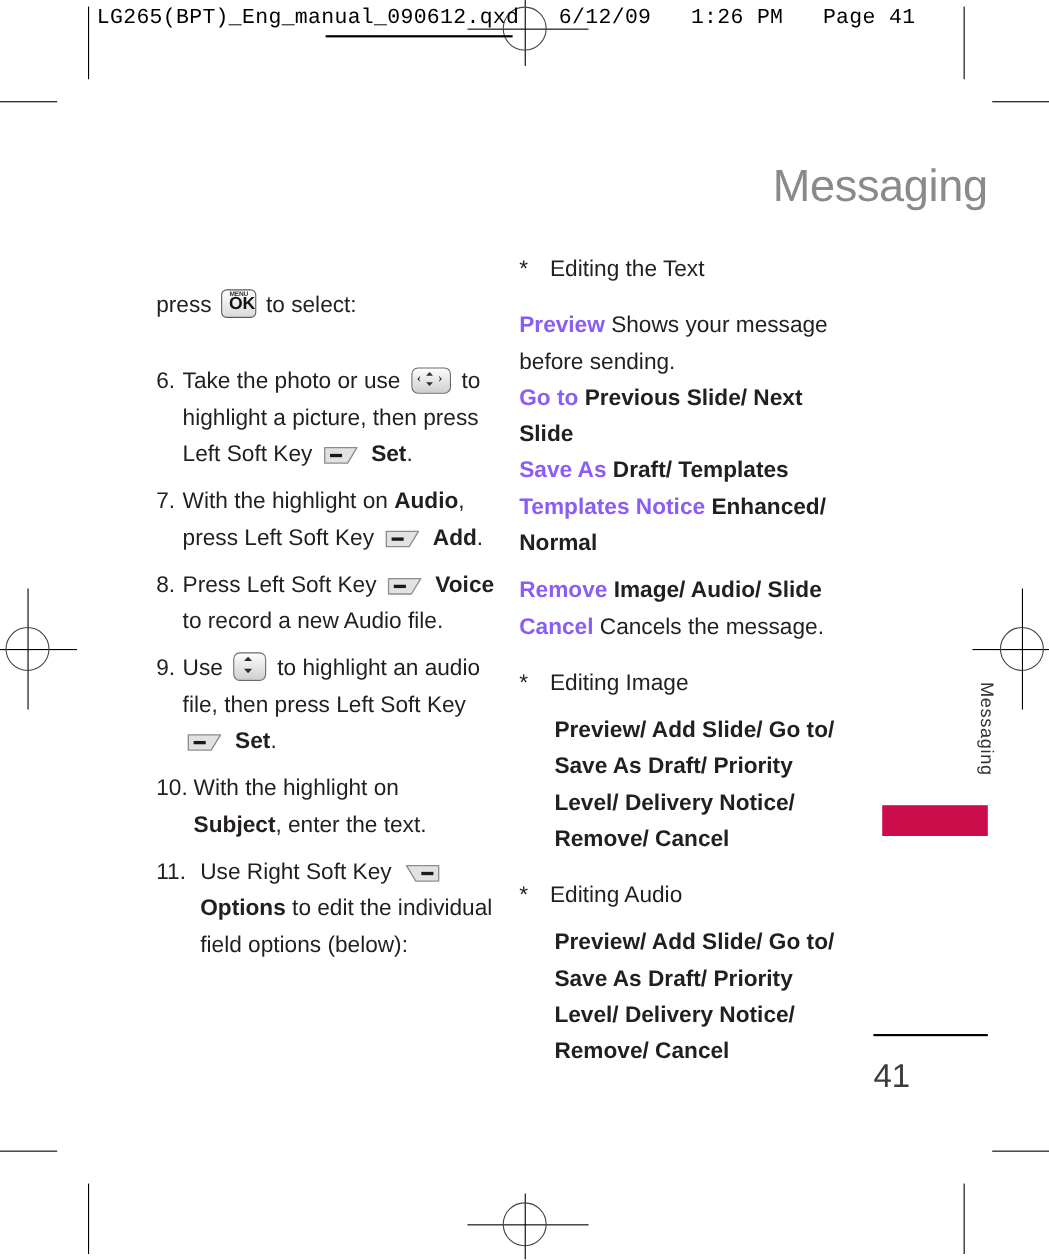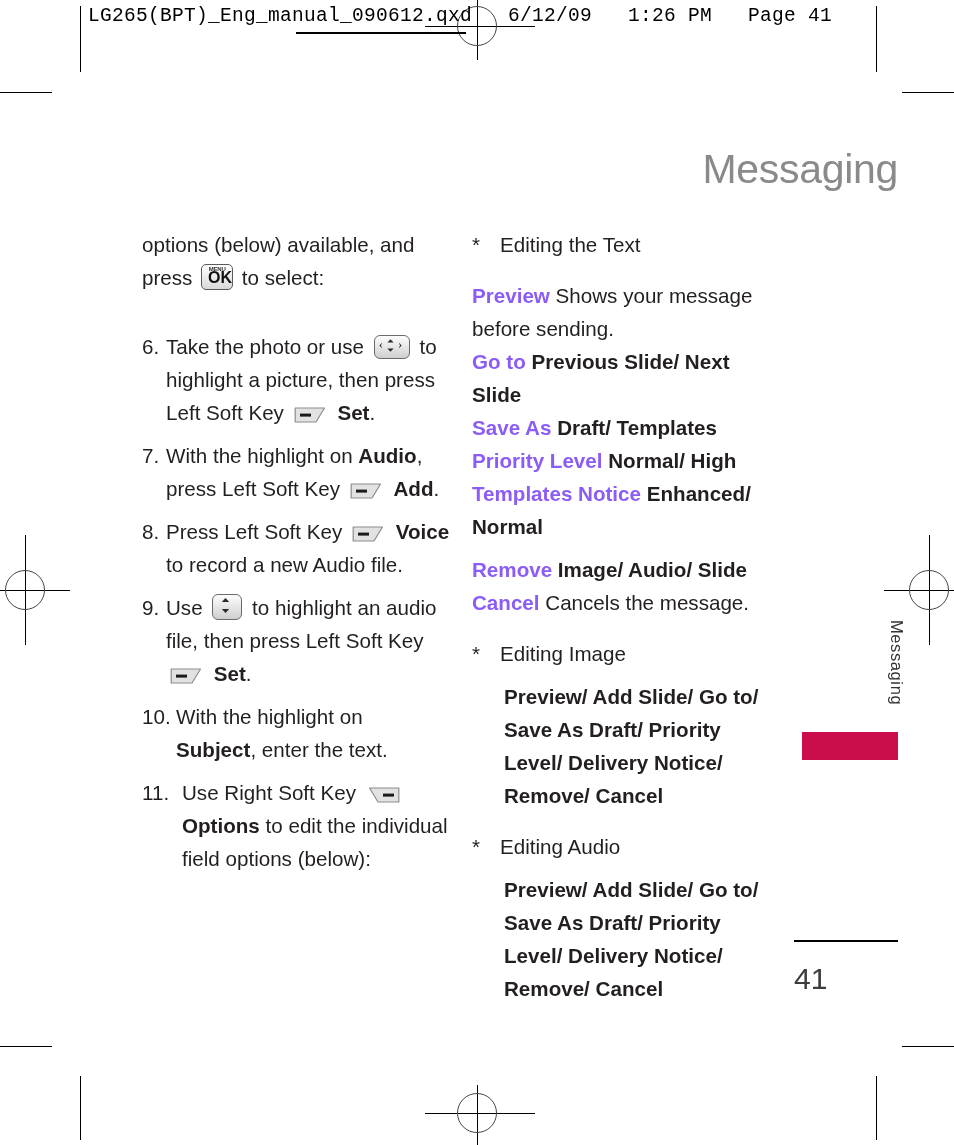--- a/index.html
+++ b/index.html
@@ -155,21 +155,21 @@
 </div>
 
 <div id="slug">LG265(BPT)_Eng_manual_090612.qxd   6/12/09   1:26 PM   Page 41</div>
 <div id="slug-rule"></div>
 
 <div id="page-title">Messaging</div>
 
 <div class="col" id="col-left">
 
   <div class="para">
-    <span>options (below) available, and</span><br>
+    <br>
     <span>press</span>
     <span class="key key-ok">
       <span class="m">MENU</span>
       <span class="o">OK</span>
     </span>
     <span>to select:</span>
   </div>
 
   <div class="gap"></div>
 
@@ -303,24 +303,20 @@
   <div class="para">
     <span class="kw">Go to</span>
     <span class="val">Previous Slide/ Next Slide</span>
   </div>
 
   <div class="para">
     <span class="kw">Save As</span>
     <span class="val">Draft/ Templates</span>
   </div>
 
-  <div class="para">
-    <span class="kw">Priority Level</span>
-    <span class="val">Normal/ High</span>
-  </div>
 
   <div class="para">
     <span class="kw">Templates Notice</span>
     <span class="val">Enhanced/ Normal</span>
   </div>
 
   <div class="gap-sm"></div>
 
   <div class="para">
     <span class="kw">Remove</span>

